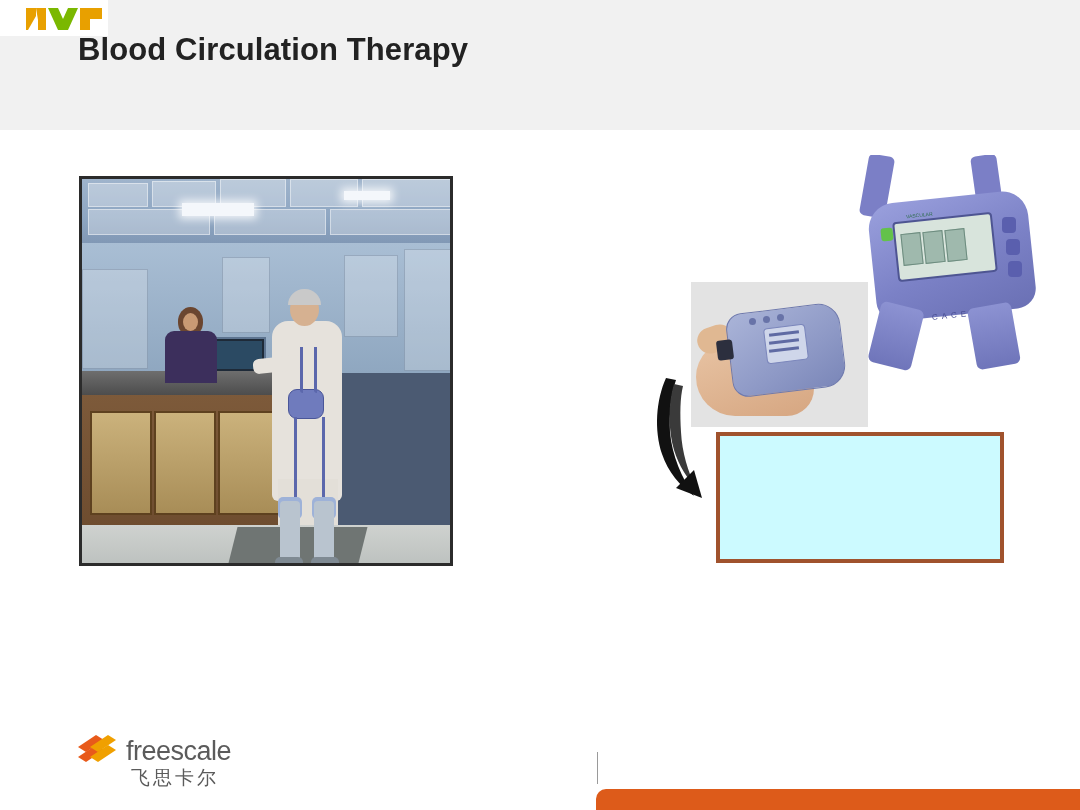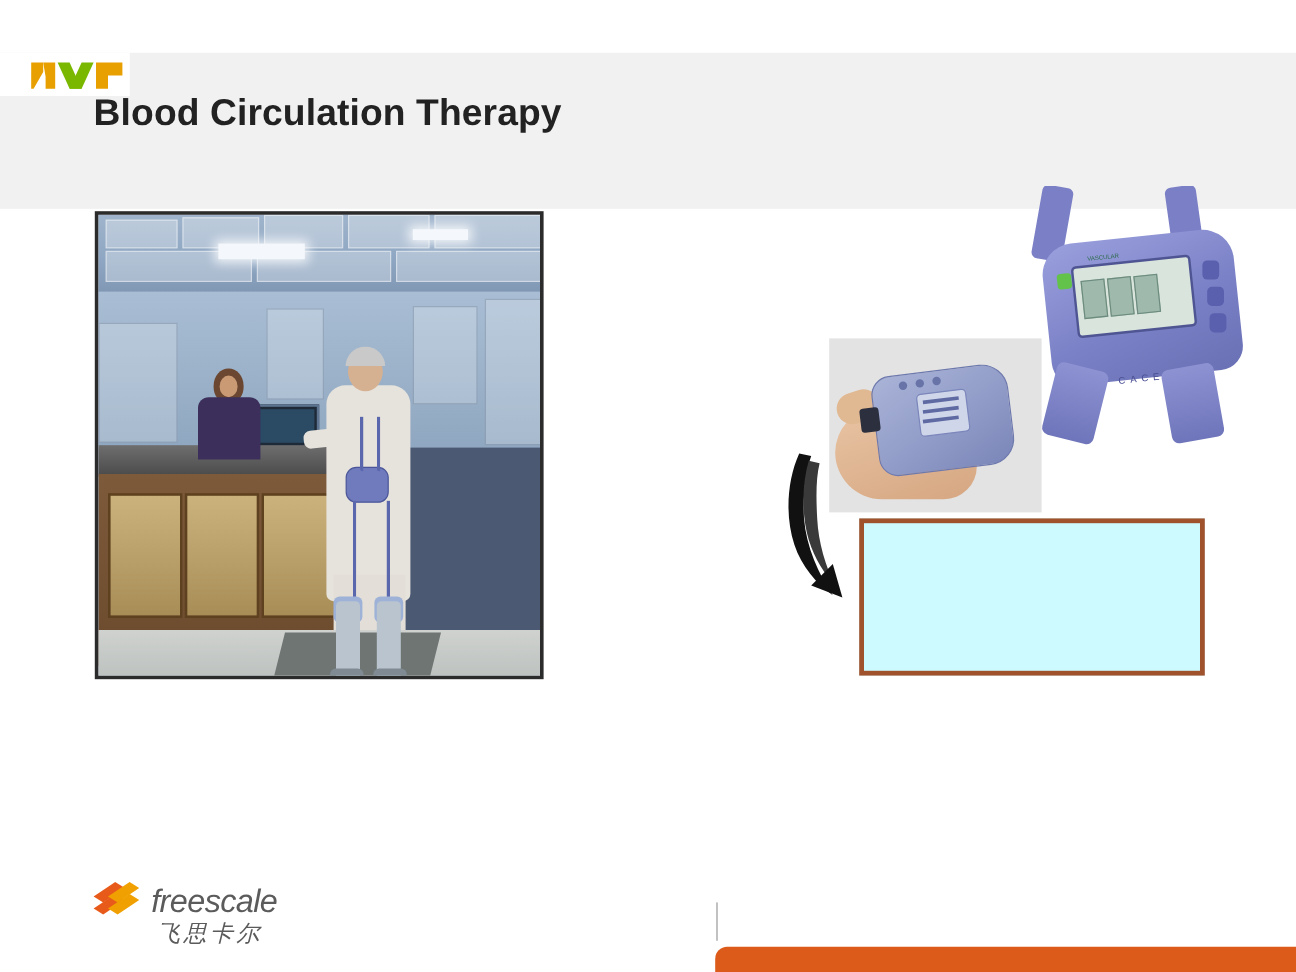--- a/index.html
+++ b/index.html
@@ -14,21 +14,20 @@
     overflow: hidden;
     position: relative;
   }
 
   
   .header-band {
     position: absolute;
     left: 0; top: 0;
     width: 1080px; height: 130px;
     background: #f1f1f1;
-    margin-top: 44px;
   }
   .nxp-logo {
     position: absolute;
     left: 0; top: 0;
     width: 108px; height: 36px;
     background: #ffffff;
   }
   .nxp-logo svg { display: block; }
 
   .title-block {
@@ -242,21 +241,21 @@
     font-size: 15px;
     color: #1a1a1a;
     line-height: 20px;
     white-space: pre-wrap;
   }
 
   
   .freescale-logo {
     position: absolute;
     left: 74px; top: 731px;
-    width: 170px; height: 60px; font-style: italic;
+    width: 170px; height: 60px;
   }
   .fs-word {
     position: absolute; left: 52px; top: 5px;
     font-size: 27px; color: #5b5b5b; font-weight: normal;
     letter-spacing: -0.5px;
   }
   .fs-zh {
     position: absolute; left: 57px; top: 34px;
     font-size: 19px; color: #5b5b5b; letter-spacing: 3px;
   }

